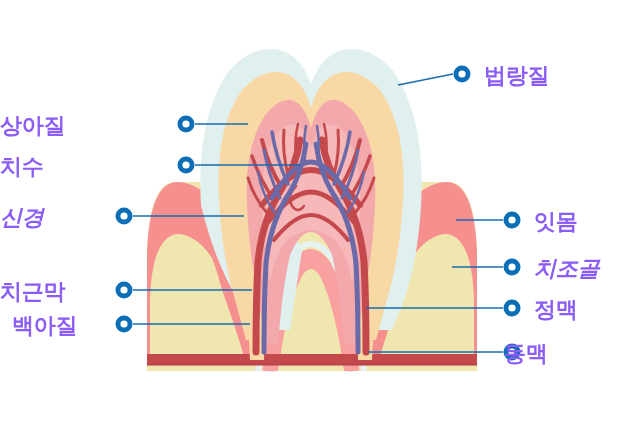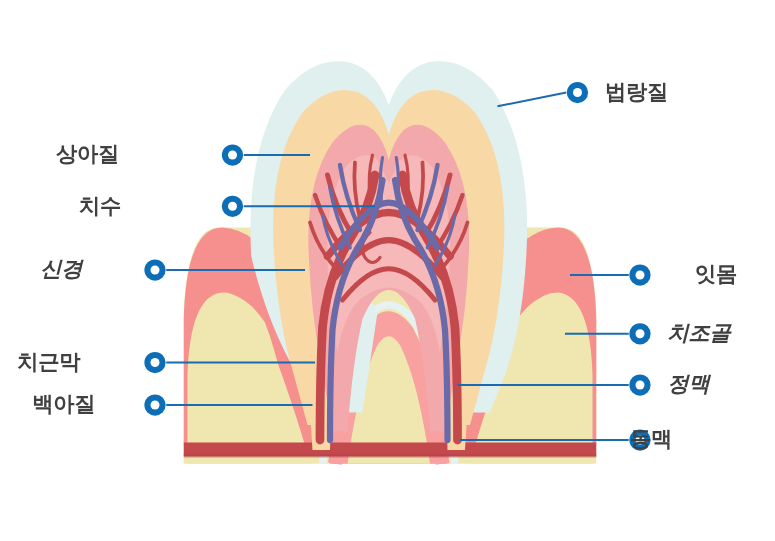--- a/index.html
+++ b/index.html
@@ -19,29 +19,29 @@
   }
   #diagram-svg {
     position: absolute;
     left: 0;
     top: 0;
     width: 620px;
     height: 433px;
   }
   .label-text {
     position: absolute;
-    font-size: 17px;
+    font-size: 22px;
     font-weight: bold;
-    color: #404040;
+    color: #8b5cf6;
     letter-spacing: -0.2px;
     white-space: nowrap;
     line-height: 1;
   }
   .label-left {
-    text-align: center;
+    text-align: left;
   }
   .label-right {
     text-align: left;
   }
 </style>
 </head>
 <body>
 
 <div id="stage">
 
@@ -217,19 +217,19 @@
       </g>
   </svg>
 
   <div id="label-layer">
       <div class="label-text label-left" style="top: 115px; left: 0px; width: 140px;">상아질</div>
       <div class="label-text label-left" style="top: 156px; left: 0px; width: 160px;">치수</div>
       <div class="label-text label-left" style="top: 207px; left: 0px; width: 98px; font-style: italic;">신경</div>
       <div class="label-text label-left" style="top: 281px; left: 0px; width: 78px;">치근막</div>
       <div class="label-text label-left" style="top: 315px; left: 12px; width: 78px;">백아질</div>
       <div class="label-text label-right" style="top: 65px; left: 484px;">법랑질</div>
-      <div class="label-text label-right" style="top: 211px; left: 556px;">잇몸</div>
+      <div class="label-text label-right" style="top: 211px; left: 534px;">잇몸</div>
       <div class="label-text label-right" style="top: 258px; left: 534px; font-style: italic;">치조골</div>
-      <div class="label-text label-right" style="top: 299px; left: 534px; font-style: italic;">정맥</div>
+      <div class="label-text label-right" style="top: 299px; left: 534px;">정맥</div>
       <div class="label-text label-right" style="top: 343px; left: 504px;">동맥</div>
     </div>
 
 </div>
 
 </body></html>

